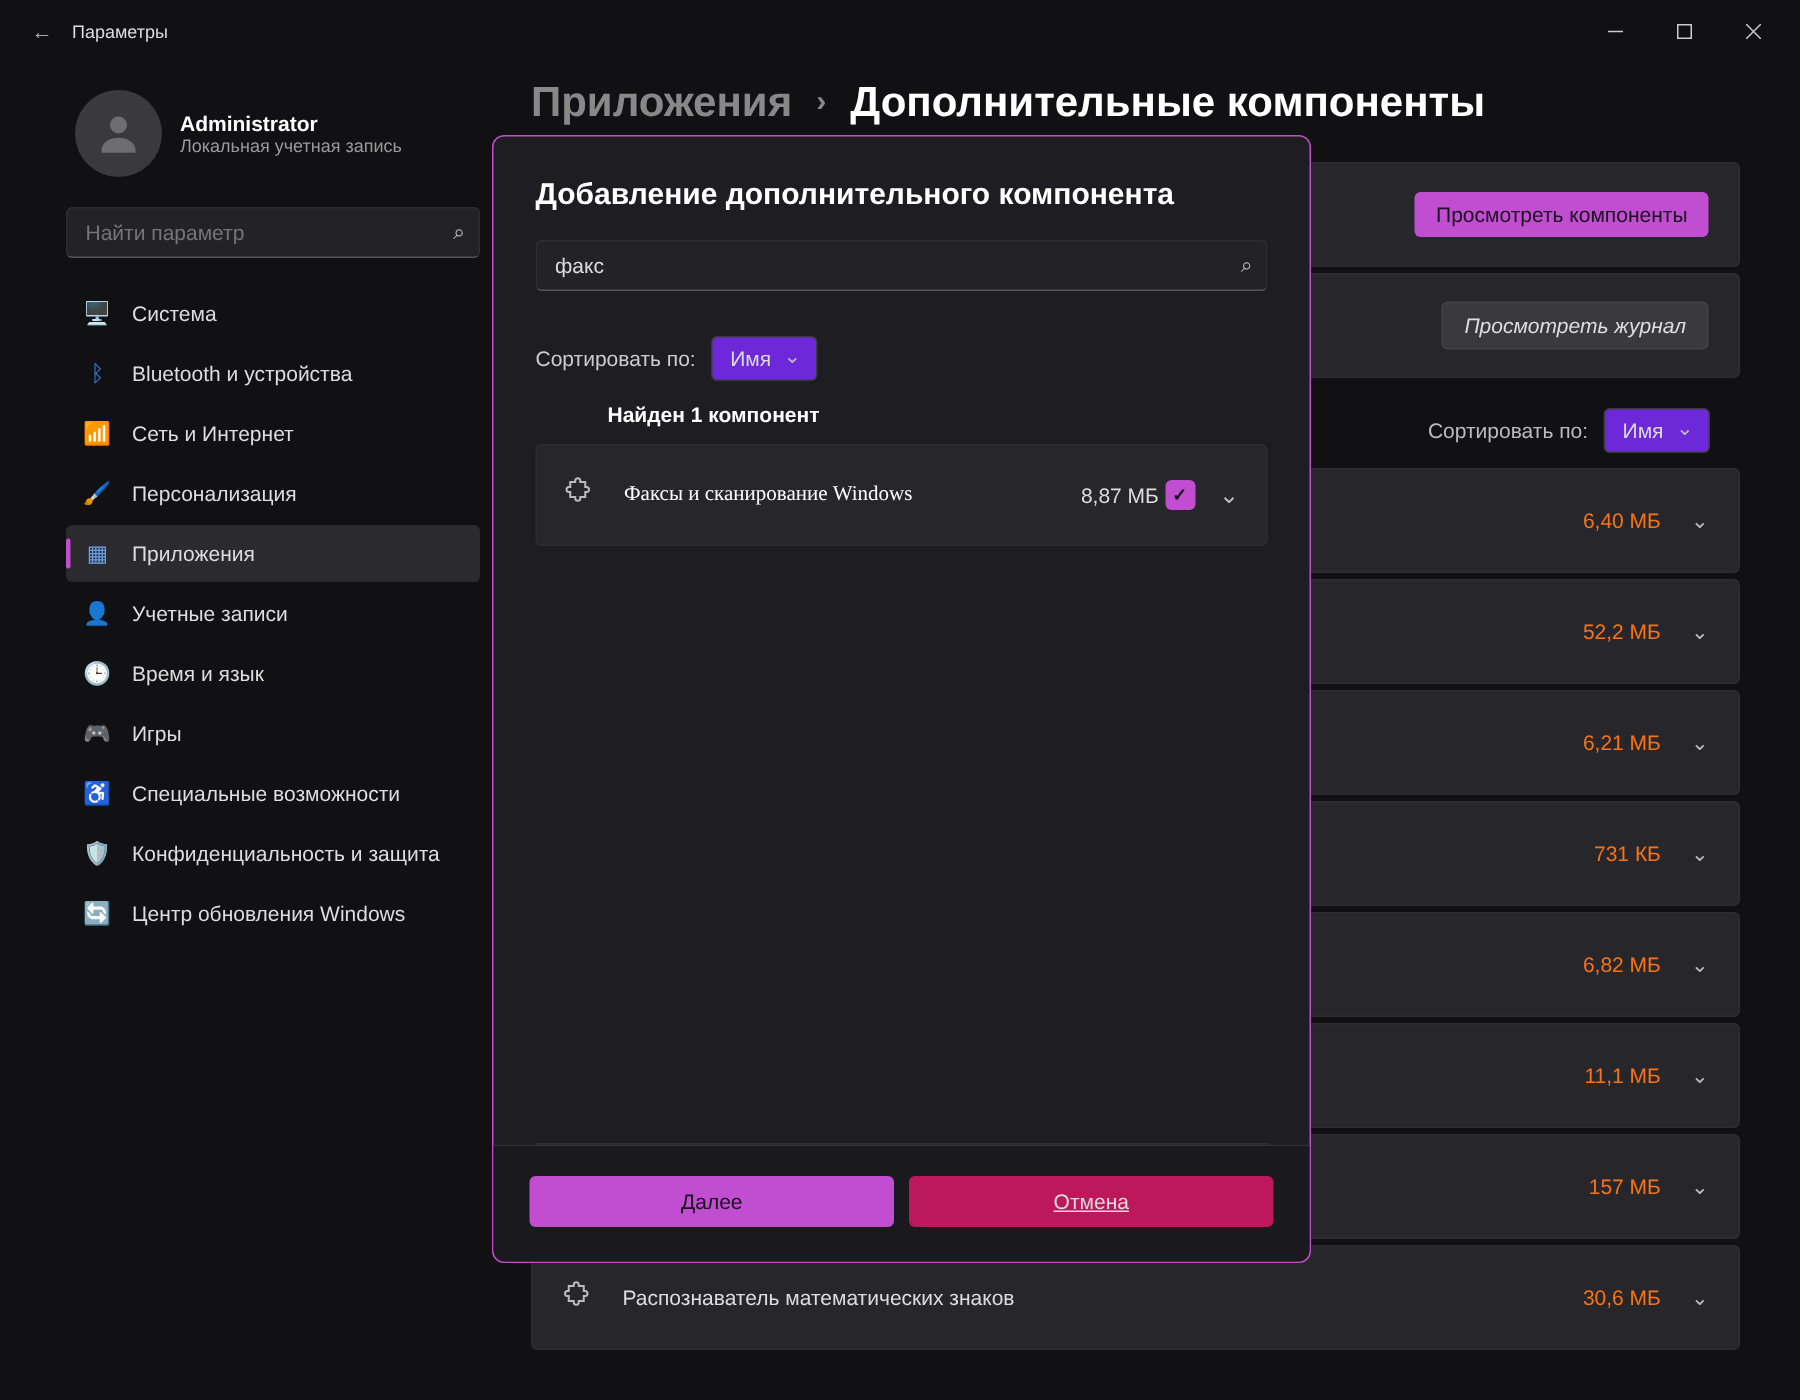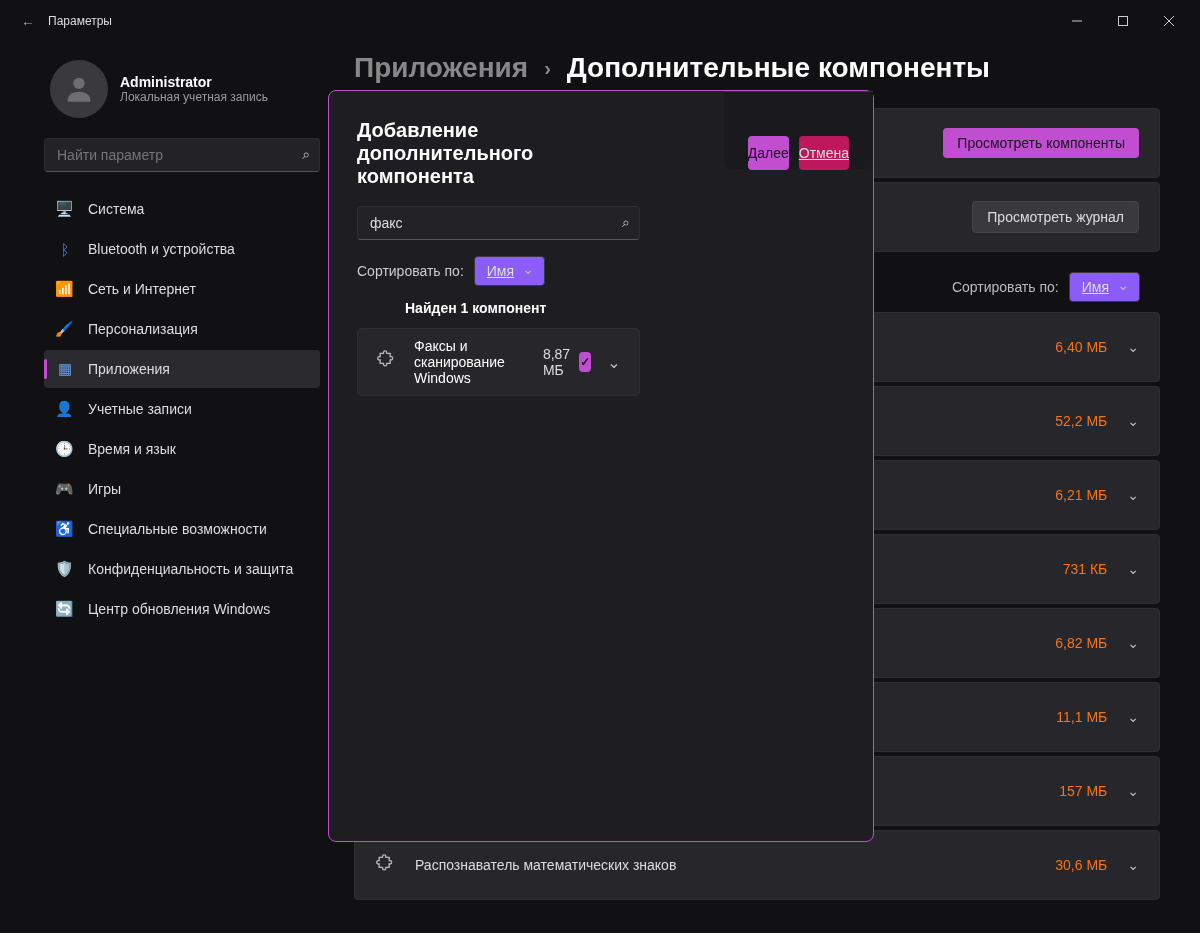--- a/index.html
+++ b/index.html
@@ -39,42 +39,42 @@
 
 
 .breadcrumb { font-size: 28px; font-weight: 600; display: flex; align-items: center; gap: 16px; margin-bottom: 24px; color: #fff; }
 .breadcrumb .bc1 { color: #888; }
 .breadcrumb .sep { color: #888; font-size: 20px; }
 
 
 .card-row { display: flex; align-items: center; height: 70px; background: #27272b; border: 1px solid #2e2e32; border-radius: 4px; margin-bottom: 4px; padding: 0 20px; }
 .card-row .fill { flex: 1; }
 .card-row .btn-accent { background: #c14dd0; color: #1a1020; font-size: 14px; padding: 7px 14px; border-radius: 4px; border: none; }
-.card-row .btn-plain { background: #3a3a3e; color: #ddd; font-size: 14px; padding: 7px 14px; border-radius: 4px; border: 1px solid #444; }
+.card-row .btn-plain { background: #3a3a3e; color: #ddd; font-size: 14px; padding: 7px 14px; border-radius: 4px; border: 1px solid #444; font-style: italic; }
 .sort-row { display: flex; align-items: center; justify-content: flex-end; gap: 10px; padding: 16px 20px 10px 0; font-size: 14px; color: #bbb; }
-.sort-dd { background: #8b5cf6; border: 1px solid #3a3a3e; border-radius: 4px; padding: 6px 30px 6px 12px; color: #ddd; font-size: 14px; position: relative; text-decoration: underline; }
+.sort-dd { background: #6d28d9; border: 1px solid #3a3a3e; border-radius: 4px; padding: 6px 30px 6px 12px; color: #ddd; font-size: 14px; position: relative; }
 .sort-dd::after { content: "⌄"; position: absolute; right: 10px; top: 4px; color: #bbb; }
 .list-row { display: flex; align-items: center; height: 70px; background: #27272b; border: 1px solid #2e2e32; border-radius: 4px; margin-bottom: 4px; padding: 0 20px; font-size: 14px; color: #ddd; }
 .list-row .puzzle { width: 22px; margin-right: 18px; color: #bbb; }
 .list-row .size { margin-left: auto; margin-right: 20px; color: #f97316; }
 .list-row .chev { color: #bbb; }
-.modal { position: absolute; left: 328px; top: 90px; width: 546px; height: 752px; background: #1e1e22; border: 1px solid #c14dd0; border-radius: 8px; display: flex; flex-direction: row; }
+.modal { position: absolute; left: 328px; top: 90px; width: 546px; height: 752px; background: #1e1e22; border: 1px solid #c14dd0; border-radius: 8px; display: flex; flex-direction: column; }
 .modal-body { padding: 28px 28px 10px 28px; flex: 1; display: flex; flex-direction: column; overflow: hidden; }
 .modal-title { font-size: 20px; font-weight: 600; color: #fff; margin-bottom: 18px; }
-.modal .search { margin-bottom: 16px; }
+.modal .search { margin-bottom: 30px; }
 .m-sort { display: flex; align-items: center; gap: 10px; font-size: 14px; color: #ccc; margin-bottom: 14px; }
 .m-found { font-size: 14px; font-weight: 600; color: #fff; margin-bottom: 12px; padding-left: 48px; }
 .m-item { display: flex; align-items: center; background: #27272b; border: 1px solid #2e2e32; border-radius: 4px; height: 68px; padding: 0 18px; }
 .m-item .puzzle { width: 22px; margin-right: 18px; color: #bbb; }
-.m-item .name { font-size: 14px; color: #fff; }
+.m-item .name { font-size: 14px; color: #fff; font-family: Liberation Serif, serif; }
 .m-item .size { margin-left: auto; margin-right: 4px; font-size: 14px; color: #ddd; }
 .m-item .chk { width: 20px; height: 20px; background: #c14dd0; border-radius: 4px; display: flex; align-items: center; justify-content: center; margin-right: 16px; color: #1a1020; font-size: 12px; font-weight: bold; }
 .m-item .chev { color: #bbb; }
 .modal-footer { height: 78px; border-top: 1px solid #333; padding: 20px 24px; display: flex; gap: 10px; background: #1a1a1e; border-radius: 0 0 8px 8px; }
-.modal-footer button { flex: 1; height: 34px; border-radius: 4px; font-size: 14px; border: none; margin-top: 24px; }
+.modal-footer button { flex: 1; height: 34px; border-radius: 4px; font-size: 14px; border: none; }
 .btn-next { background: #c14dd0; color: #1a1020; }
 .btn-cancel { background: #be185d; color: #ddd; border: 1px solid #444; text-decoration: underline; }
 
 .hr-thin { height:1px; background:#333; margin: 0 28px; }
 
 svg.puzzle-svg { width:20px; height:20px; }
 </style>
 </head>
 <body>
 

